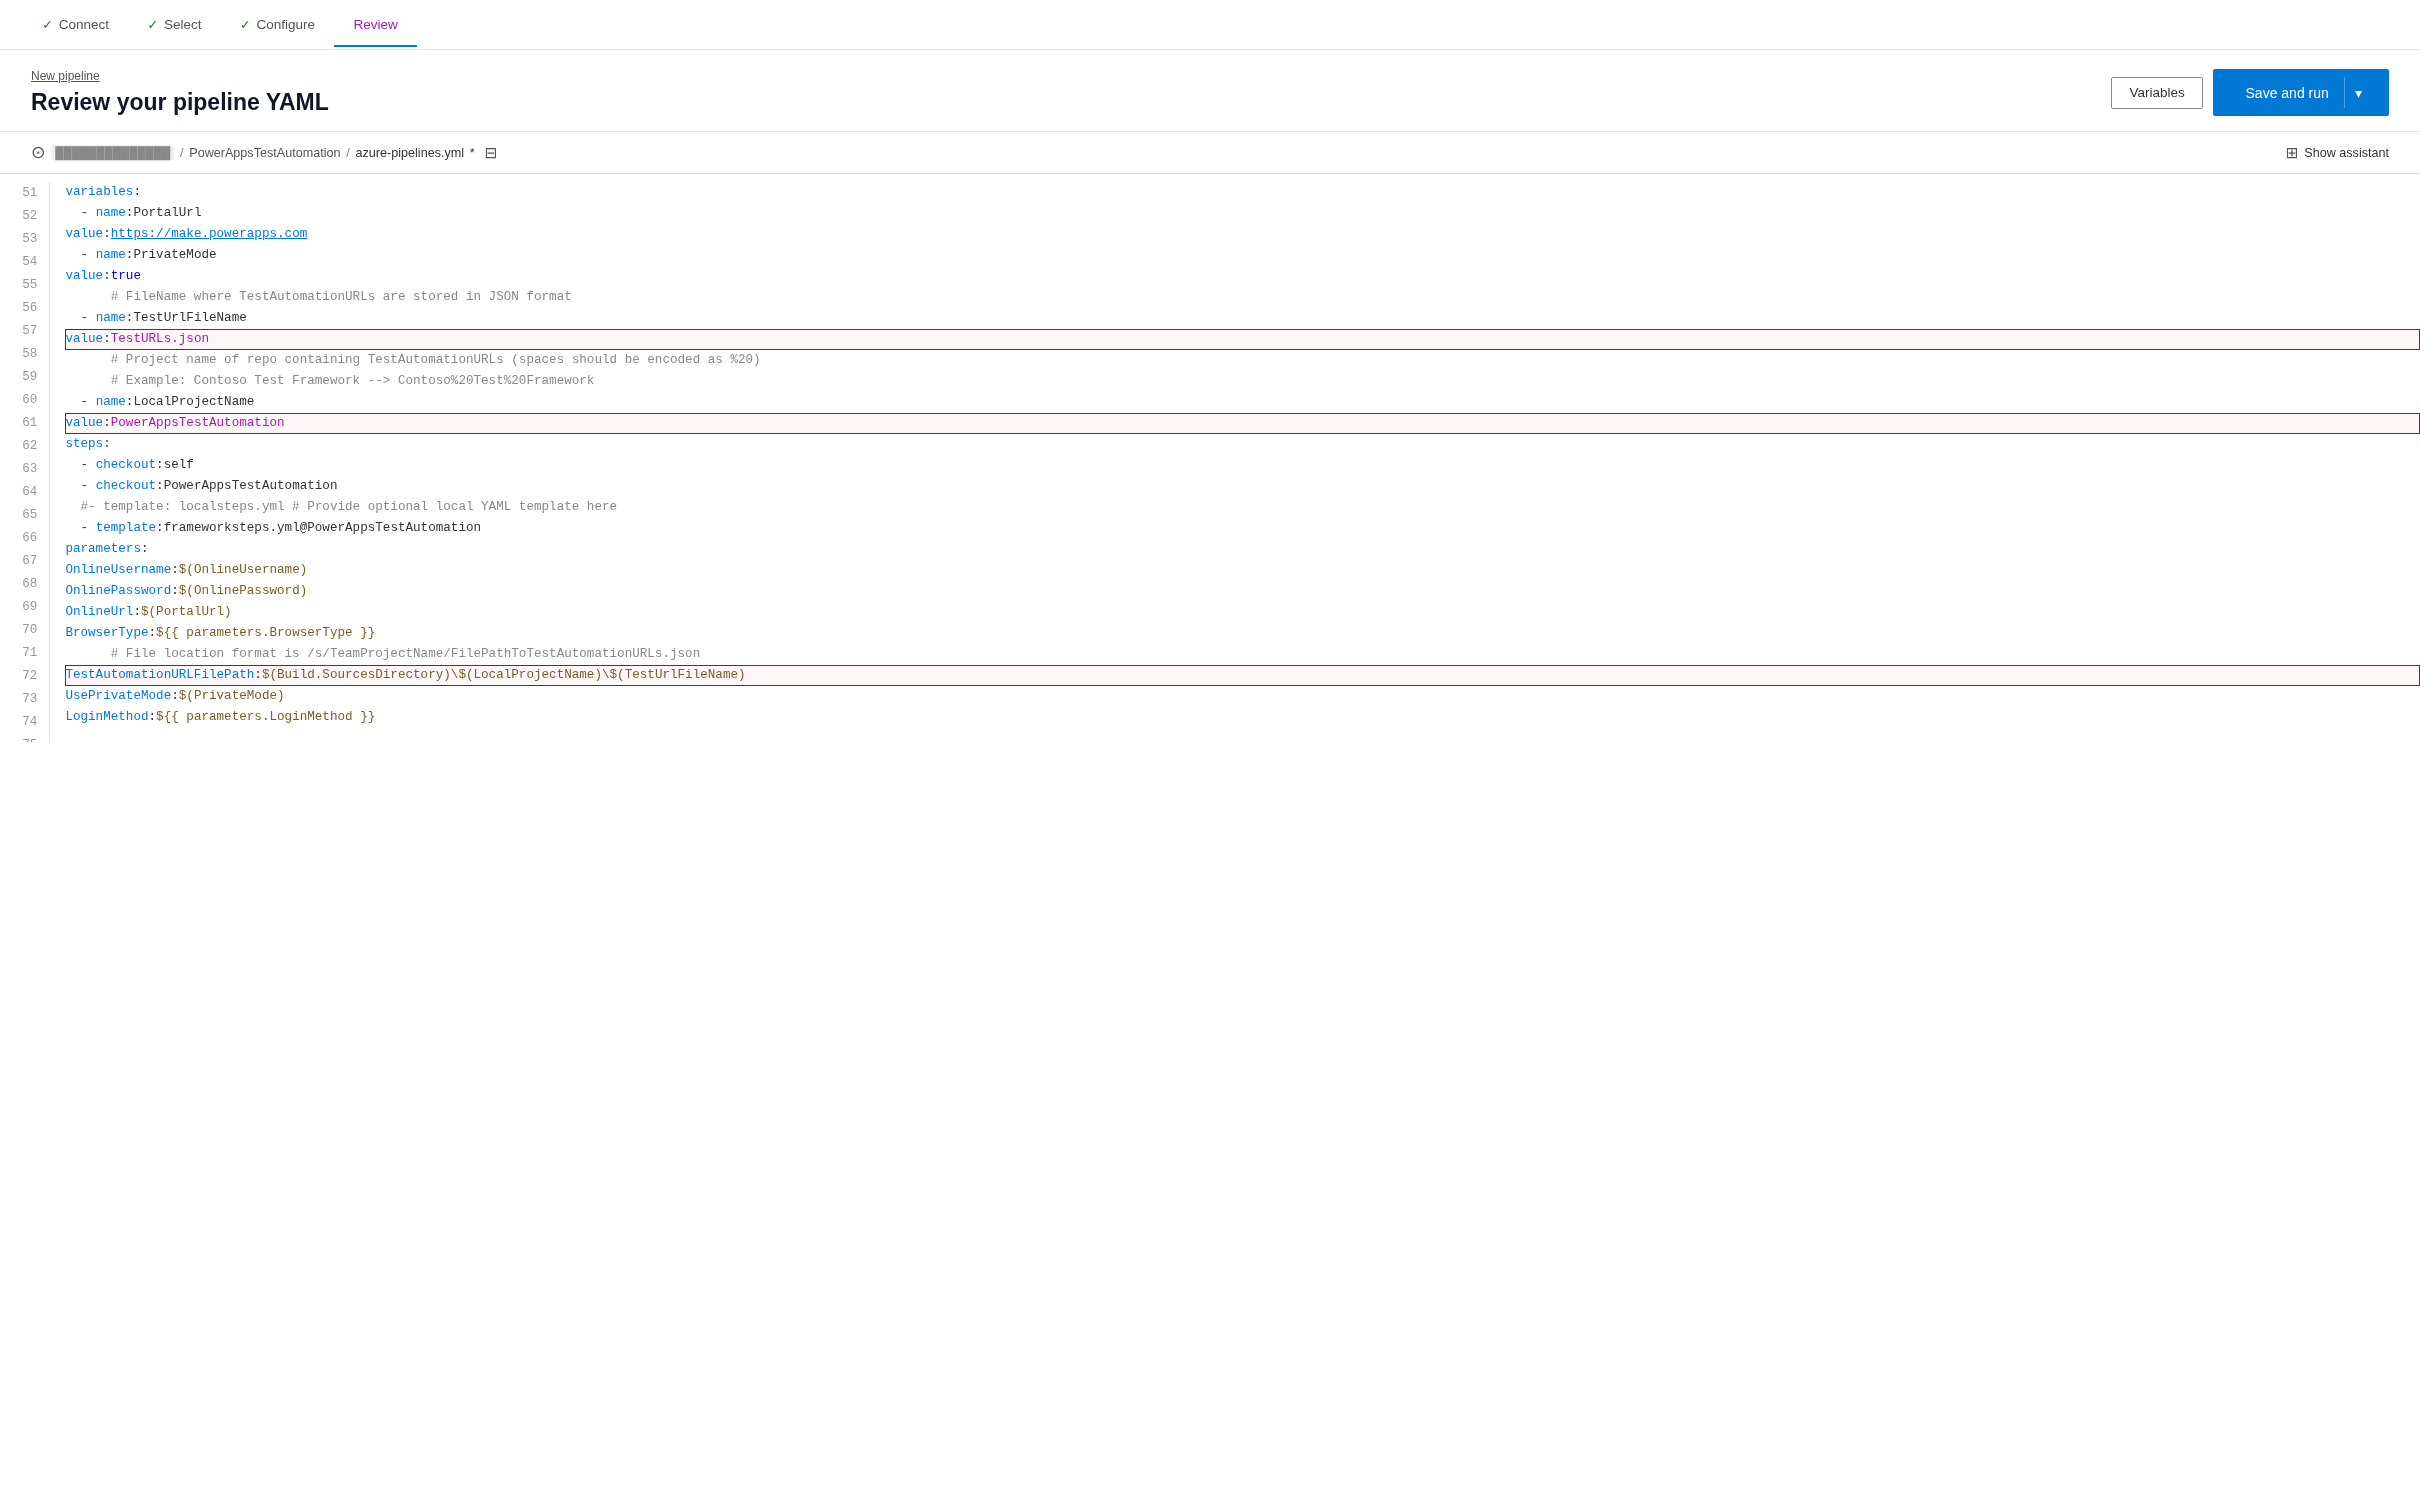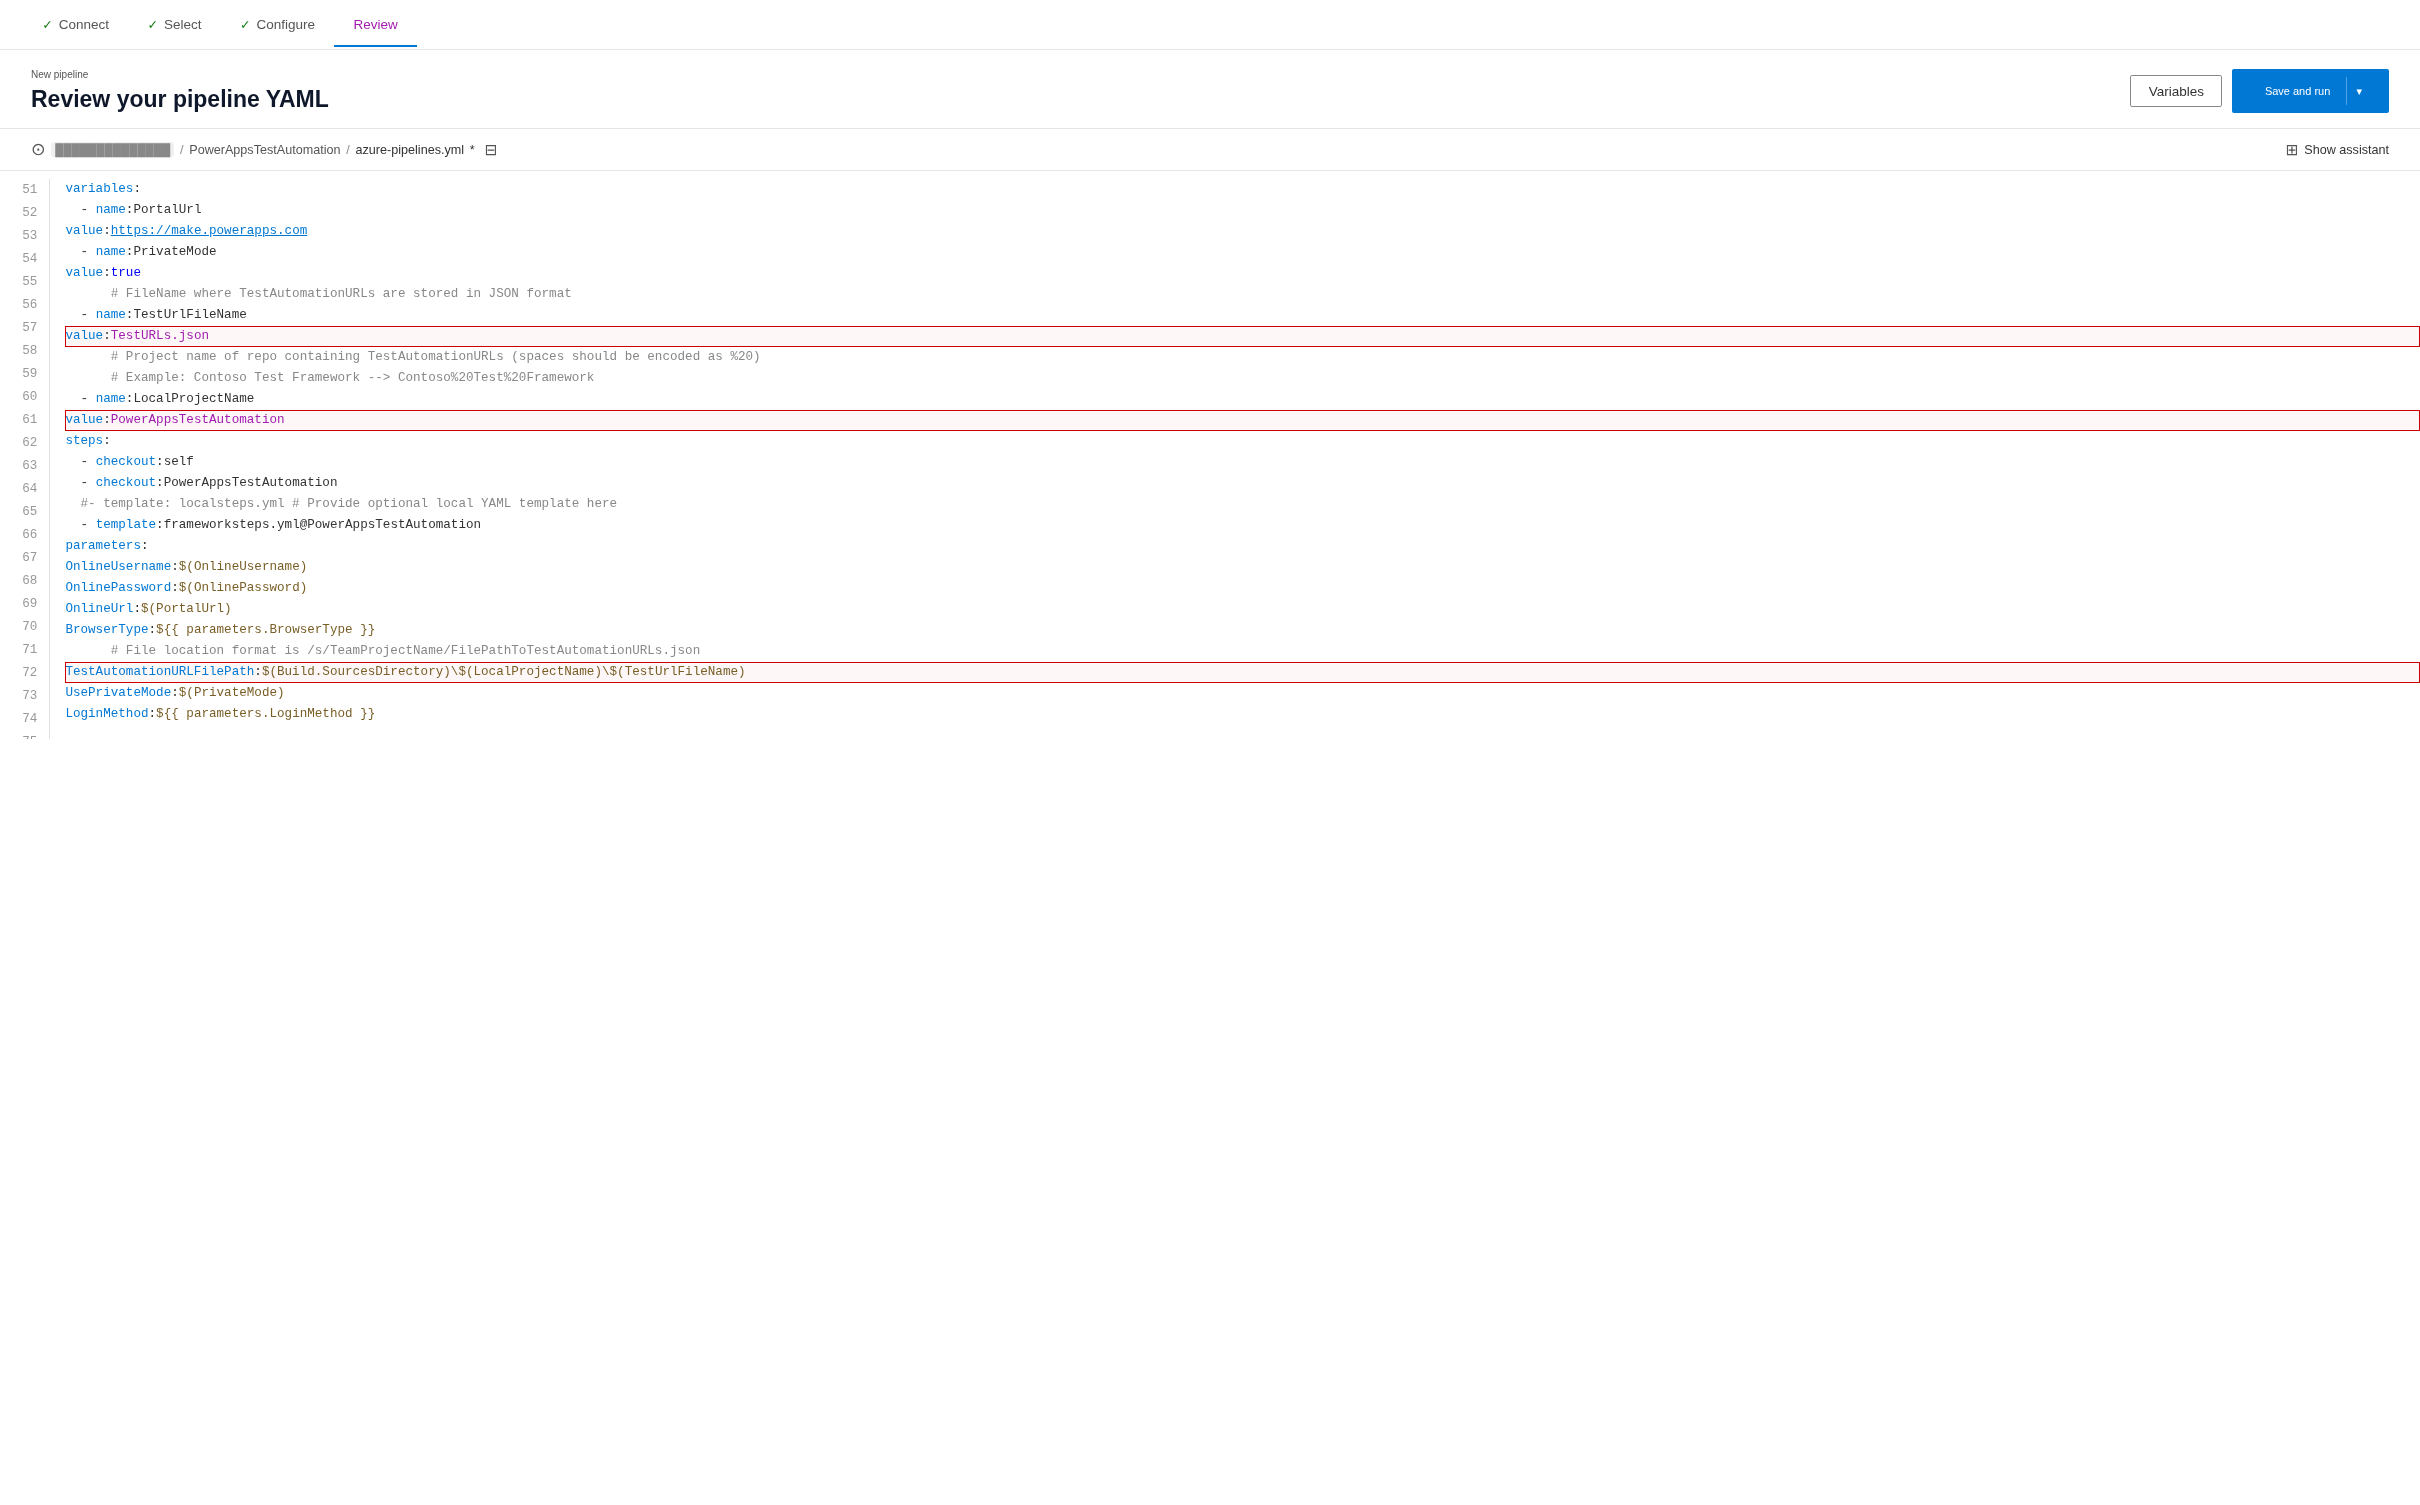--- a/index.html
+++ b/index.html
@@ -43,23 +43,24 @@
     
     .page-header {
       padding: 19.3px 31px 15.4px 31px;
       border-bottom: 1px solid #e5e5e5;
       display: flex;
       align-items: center;
       justify-content: space-between;
     }
     .page-header-left {}
     .breadcrumb {
-      font-size: 10px;
+      font-size: 12px;
       color: #555;
       margin-bottom: 5.8px;
+      text-decoration: underline;
     }
     .page-title {
       font-size: 23px;
       font-weight: 600;
       color: #0f172a;
     }
     .header-actions {
       display: flex;
       align-items: center;
       gap: 9.7px;
@@ -71,21 +72,21 @@
       padding: 7.7px 17.4px;
       font-size: 13.5px;
       cursor: pointer;
       border-radius: 1.9px;
     }
     .btn-save-run {
       background: #0078d4;
       color: #fff;
       border: none;
       padding: 7.7px 17.4px;
-      font-size: 11px;
+      font-size: 14px;
       cursor: pointer;
       border-radius: 1.9px;
       display: flex;
       align-items: center;
       gap: 0;
     }
     .btn-save-run-main {
       padding: 7.7px 15.4px;
     }
     .btn-save-run-chevron {

